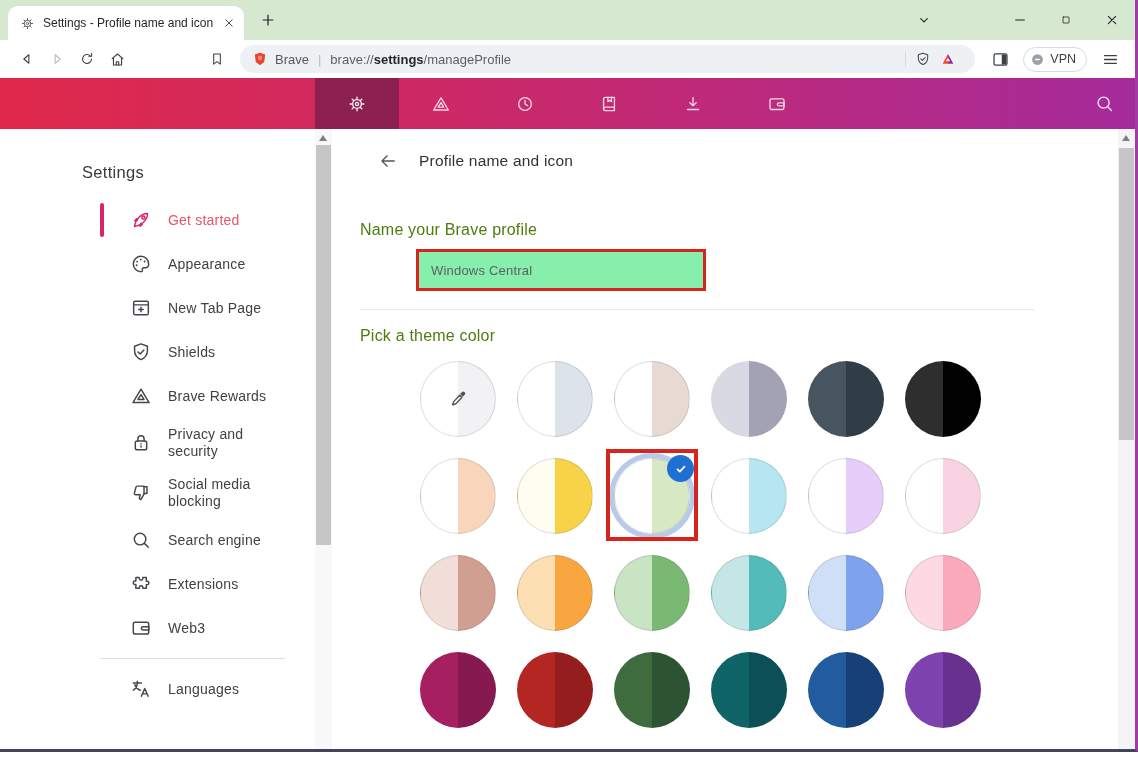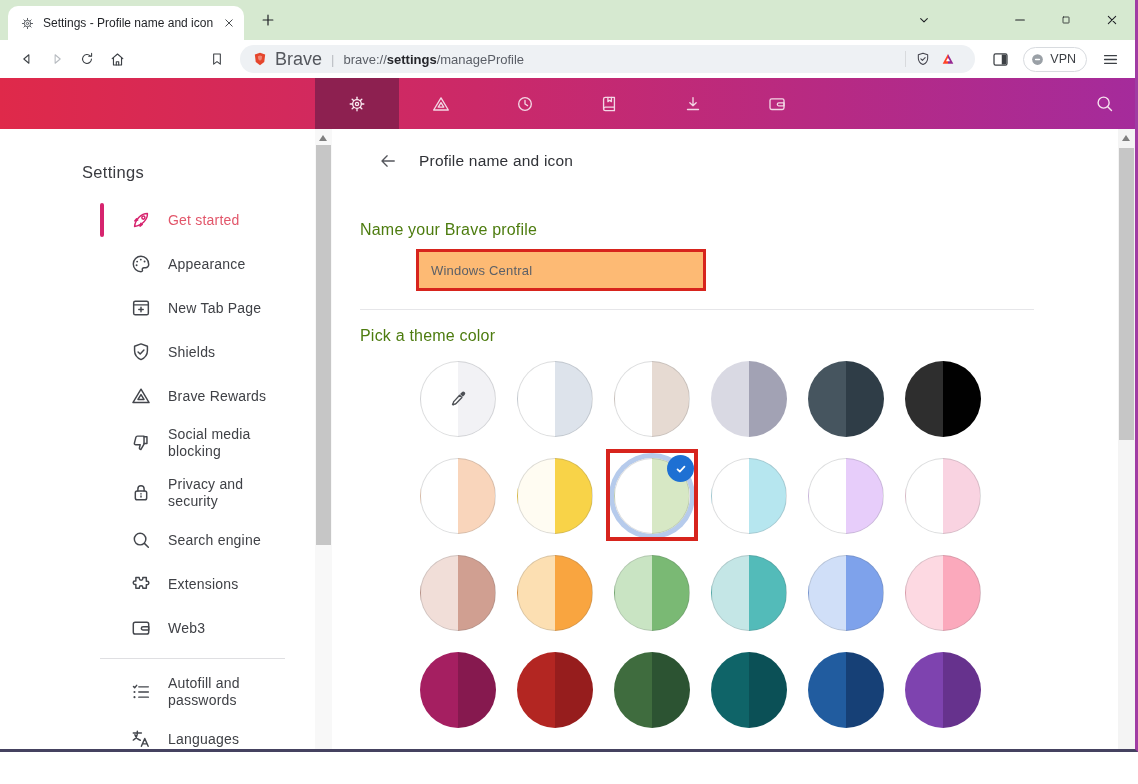--- a/index.html
+++ b/index.html
@@ -30,21 +30,21 @@
   .toolbar { height:38px; background:#fff; display:flex; align-items:center; padding:0 10px 0 12px; }
   .tb-btn { width:30px; height:30px; display:flex; align-items:center; justify-content:center;
             color:#3c4045; flex:none; }
   .tb-btn span { width:16px; height:16px; }
   .tb-btn.disabled { color:#b7bbc0; }
   .tb-btn.home span { width:17px; height:17px; }
   .bookmark-btn { margin-left:70px; }
   .omnibox { flex:1; min-width:0; height:28px; background:#eef1f4; border-radius:14px;
              display:flex; align-items:center; padding:0 10px 0 12px; margin:0 10px 0 8px; }
   .om-shield { width:16px; height:16px; flex:none; }
-  .om-brand { font-size:18px; color:#54575d; margin-left:7px; }
+  .om-brand { font-size:13px; color:#54575d; margin-left:7px; }
   .om-sep { color:#b9bcc1; margin:0 9px; font-size:13px; }
   .om-url { font-size:13px; color:#5a5e66; white-space:nowrap; }
   .om-url b { color:#25262b; font-weight:700; }
   .om-spacer { flex:1; }
   .om-div { width:1px; height:16px; background:#d8dadd; margin-right:9px; }
   .om-icon { width:16px; height:16px; color:#46464f; margin-right:9px; flex:none; }
   .vpn { display:flex; align-items:center; gap:5px; height:25px; padding:0 10px 0 6px;
          border:1px solid #d8dbdf; border-radius:13px; margin:16px 8px; flex:none; }
   .vpn-dot { width:15px; height:15px; }
   .vpn-label { font-size:12.5px; color:#3c3f44; }
@@ -77,21 +77,21 @@
   .nav-divider { border-top:1px solid #dfdfe2; margin:8px 0 8px 18px; width:185px; }
 
   .main { position:absolute; left:332px; right:17px; top:0; bottom:0; padding:0 84px 0 28px; overflow:hidden; }
   .panel-header { display:flex; align-items:center; gap:21px; margin-top:20px; height:24px; padding-left:18px; }
   .back { width:20px; height:20px; color:#54565c; flex:none; }
   .panel-title { font-size:15.5px; font-weight:400; color:#303237; letter-spacing:.2px; }
   .field-label { font-size:16px; color:#4d7c0f; letter-spacing:.2px; }
   .name-label { margin-top:48px; }
   .input-annotation { margin:10px 0 0 56px; width:290px; height:42px;
                       border:3px solid var(--annotation-red,#d7241d); }
-  .name-input { width:100%; height:100%; border:0; outline:none; background:#fdba74;
+  .name-input { width:100%; height:100%; border:0; outline:none; background:#86efac;
                 font-family:"Liberation Sans","DejaVu Sans",sans-serif; font-size:13px;
                 color:#5c6067; padding:0 12px; letter-spacing:.2px; }
   .divider { border:0; border-top:1px solid #e6e6e9; margin:18px 0 0 0; }
   .theme-label { margin-top:17px; }
   .swatch-grid { margin:16px 0 0 60px; display:grid; grid-template-columns:repeat(6,76px);
                  gap:21px; width:561px; }
   .swatch-cell { position:relative; width:76px; height:76px; }
   .swatch { width:100%; height:100%; border-radius:50%; }
   .swatch.bordered { border:1px solid rgba(95,99,104,.22); }
   .swatch-cell.selected .swatch { box-shadow:0 0 0 5px var(--selected-ring,#b6cbec); }
@@ -396,38 +396,38 @@
           <div class="nav-item">
     <span class="nav-icon" data-icon="triangle">
               <svg viewBox="0 0 24 24" fill="none" stroke="currentColor" stroke-width="1.6" stroke-linecap="round" stroke-linejoin="round">
                 <path d="M12 4.6l8.8 14.6H3.2z"></path>
                 <path d="M12 10.4l3.3 5.4H8.7z"></path>
               </svg>
             </span>
     <span class="nav-label">Brave Rewards</span>
   </div>
           <div class="nav-item tall">
-    <span class="nav-icon" data-icon="thumbs-down">
-              <svg viewBox="0 0 24 24" fill="none" stroke="currentColor" stroke-width="1.6" stroke-linecap="round" stroke-linejoin="round">
-                <path d="M15.3 4.5v8.7l-3.5 5.9c-.9 0-1.7-.8-1.5-1.7l.8-3.4H6.3c-1 0-1.8-.9-1.5-1.9l1.6-6.2c.2-.8.9-1.4 1.8-1.4z"></path>
-                <path d="M15.3 5.2h3.2v7.3h-3.2"></path>
-              </svg>
-            </span>
-    <span class="nav-label">Social media blocking</span>
-  </div>
-          <div class="nav-item tall">
     <span class="nav-icon" data-icon="lock">
               <svg viewBox="0 0 24 24" fill="none" stroke="currentColor" stroke-width="1.6" stroke-linecap="round" stroke-linejoin="round">
                 <rect x="5.8" y="9.8" width="12.4" height="9.6" rx="2"></rect>
                 <path d="M8.6 9.8V7.6a3.4 3.4 0 0 1 6.8 0v2.2"></path>
                 <path d="M12 12.9v.2M12 15.2v1.2"></path>
               </svg>
             </span>
     <span class="nav-label">Privacy and security</span>
   </div>
+          <div class="nav-item tall">
+    <span class="nav-icon" data-icon="thumbs-down">
+              <svg viewBox="0 0 24 24" fill="none" stroke="currentColor" stroke-width="1.6" stroke-linecap="round" stroke-linejoin="round">
+                <path d="M15.3 4.5v8.7l-3.5 5.9c-.9 0-1.7-.8-1.5-1.7l.8-3.4H6.3c-1 0-1.8-.9-1.5-1.9l1.6-6.2c.2-.8.9-1.4 1.8-1.4z"></path>
+                <path d="M15.3 5.2h3.2v7.3h-3.2"></path>
+              </svg>
+            </span>
+    <span class="nav-label">Social media blocking</span>
+  </div>
           <div class="nav-item">
     <span class="nav-icon" data-icon="search">
               <svg viewBox="0 0 24 24" fill="none" stroke="currentColor" stroke-width="1.6" stroke-linecap="round" stroke-linejoin="round">
                 <circle cx="11" cy="11" r="6.3"></circle>
                 <path d="M15.7 15.7L20 20"></path>
               </svg>
             </span>
     <span class="nav-label">Search engine</span>
   </div>
           <div class="nav-item">
@@ -441,31 +441,20 @@
           <div class="nav-item">
     <span class="nav-icon" data-icon="wallet">
               <svg viewBox="0 0 24 24" fill="none" stroke="currentColor" stroke-width="1.6" stroke-linecap="round" stroke-linejoin="round">
                 <rect x="3.6" y="5.8" width="16.8" height="12.8" rx="2"></rect>
                 <path d="M14.2 10.6h6.2v3.6h-6.2a1.8 1.8 0 0 1 0-3.6z"></path>
               </svg>
             </span>
     <span class="nav-label">Web3</span>
   </div>
           <div class="nav-divider"></div>
-          <div class="nav-item tall">
-    <span class="nav-icon" data-icon="checklist">
-              <svg viewBox="0 0 24 24" fill="none" stroke="currentColor" stroke-width="1.6" stroke-linecap="round" stroke-linejoin="round">
-                <path d="M9.6 6.4H20M9.6 12H20M9.6 17.6H20"></path>
-                <path d="M3.8 6.1l1.3 1.3 2.2-2.6"></path>
-                <circle fill="currentColor" stroke="none" cx="4.9" cy="12" r="1.15"></circle>
-                <circle fill="currentColor" stroke="none" cx="4.9" cy="17.6" r="1.15"></circle>
-              </svg>
-            </span>
-    <span class="nav-label">Autofill and passwords</span>
-  </div>
           <div class="nav-item">
     <span class="nav-icon" data-icon="translate">
               <svg viewBox="0 0 24 24" fill="none" stroke="currentColor" stroke-width="1.6" stroke-linecap="round" stroke-linejoin="round">
                 <path d="M3.6 5.4h8.8M8 3.4v2c0 3.4-1.9 6.3-4.4 7.8M5.4 7.4c.9 2.8 3.2 5 5.8 5.9"></path>
                 <path d="M12.4 20l3.7-8.6 3.7 8.6M13.9 17.3h4.6"></path>
               </svg>
             </span>
     <span class="nav-label">Languages</span>
   </div>
         </nav>

